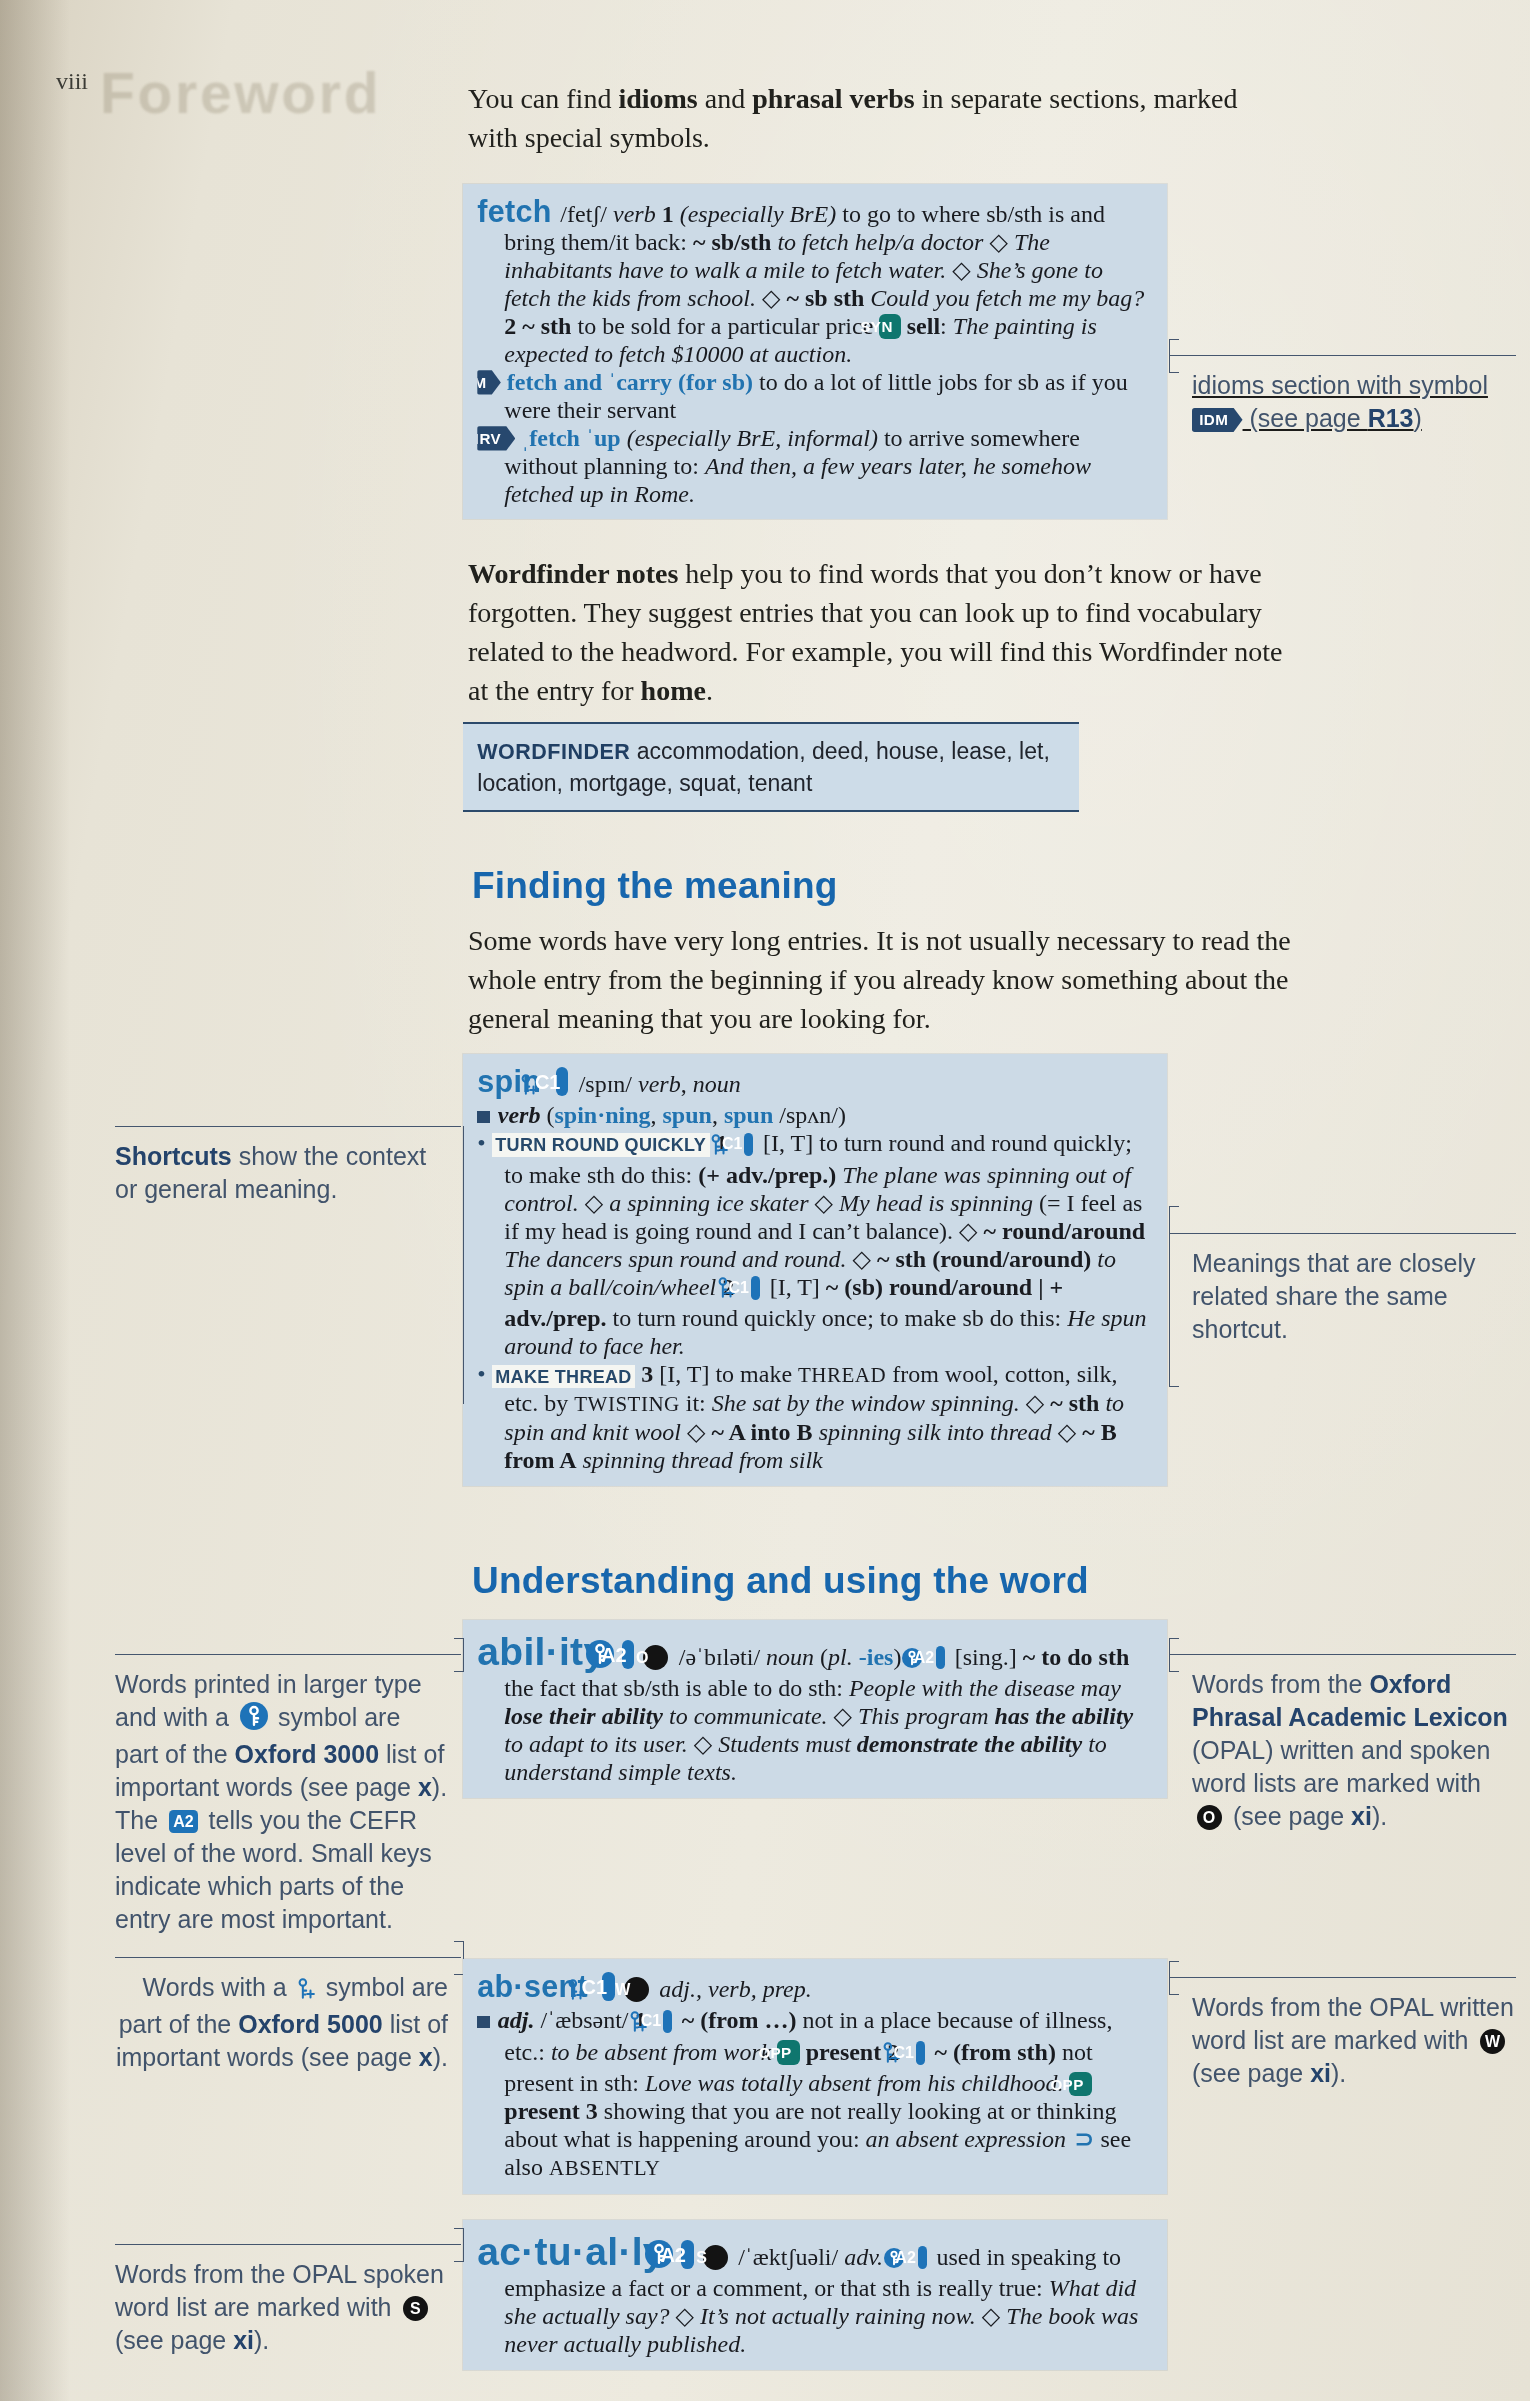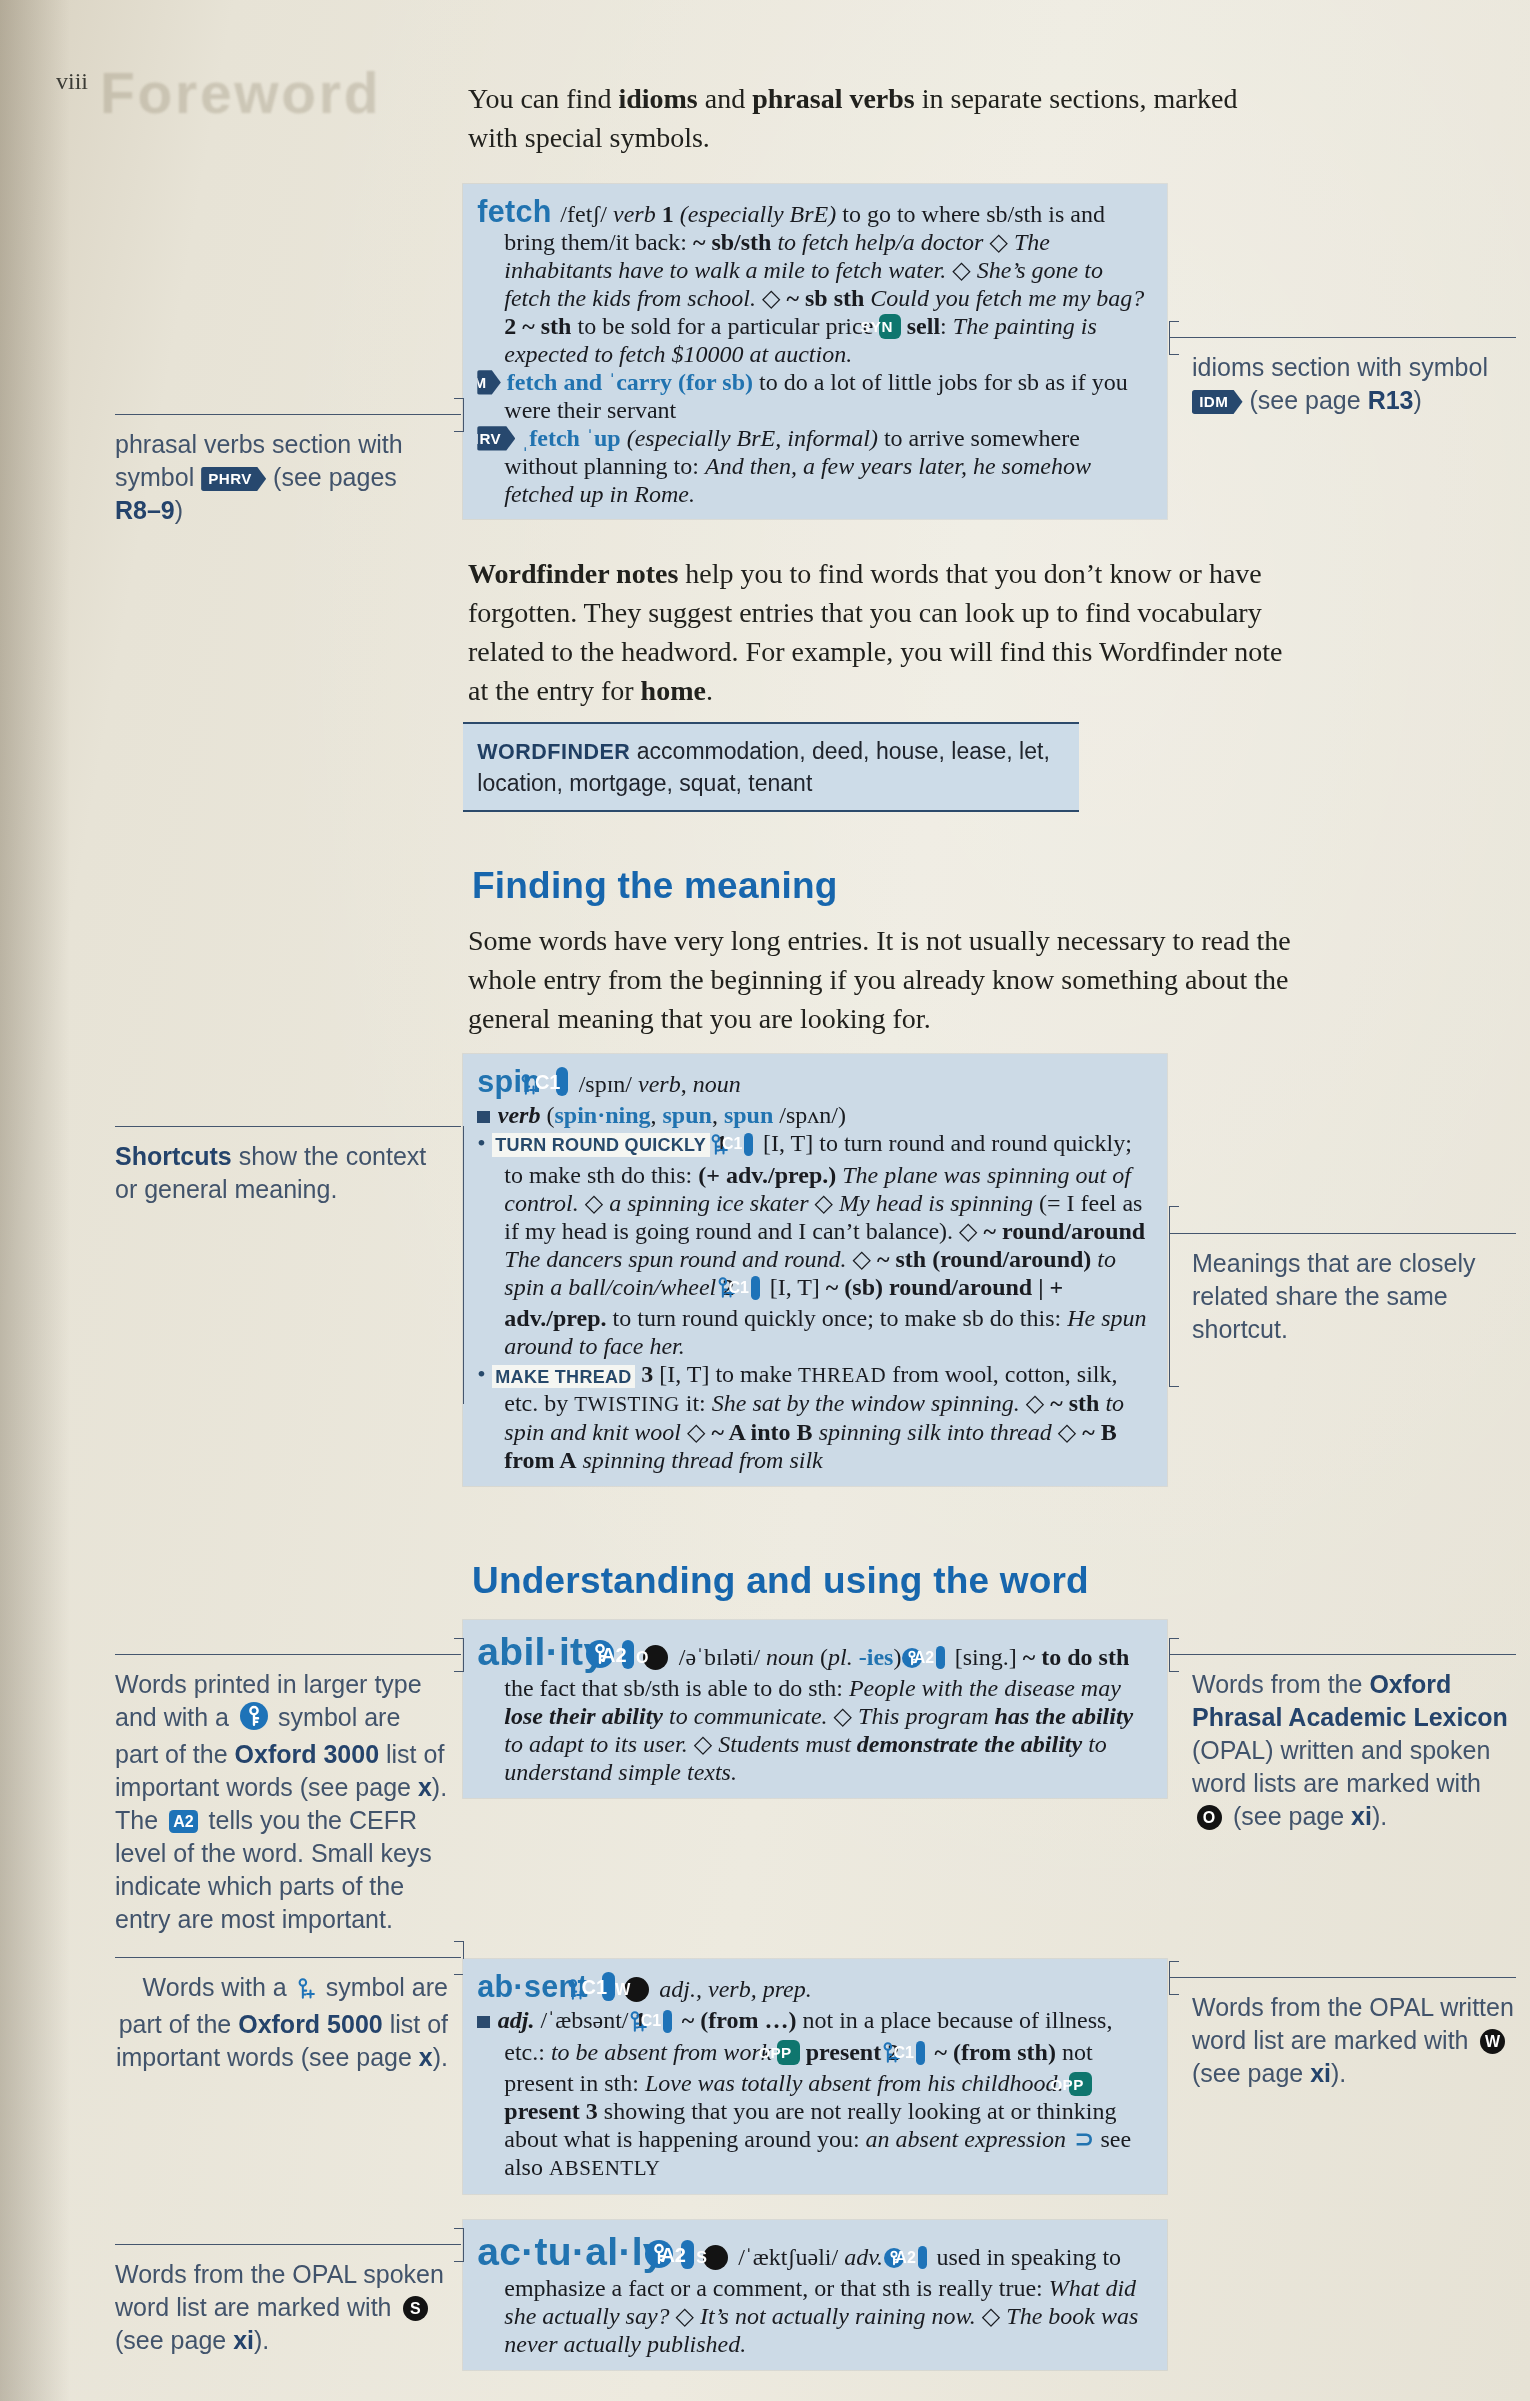--- a/index.html
+++ b/index.html
@@ -42,21 +42,21 @@
   .ann .seg-b{color:#24436b;}
   .ann-l{left:115px;} .ann-r{left:1192px;width:324px;}
   .ann .rule{position:absolute;top:-14.3px;border-top:1.8px solid #45566e;}
   .ann-l .rule{left:0;width:calc(100% + 12.5px);}
   .ann-r .rule{left:-23px;width:calc(100% + 23px);}
   .ann .tick{position:absolute;top:-30px;width:9px;height:32px;}
   .ann-l .tick{right:-16px;border-right:1.8px solid #45566e;border-top:1.8px solid #45566e;border-bottom:1.8px solid #45566e;}
   .ann-r .tick{left:-23px;border-left:1.8px solid #45566e;border-top:1.8px solid #45566e;border-bottom:1.8px solid #45566e;}
   #ann-shortcuts .tick{top:-14.3px;height:278px;border-top:none;border-bottom:none;width:0;}
   #ann-meanings .tick{top:-41px;height:179px;}
-  #ann-phrasal{top:428px;} #ann-idioms{top:351px;}
+  #ann-phrasal{top:428px;} #ann-idioms{top:369px;text-decoration:underline;}
   #ann-shortcuts{top:1140px;} #ann-meanings{top:1247px;}
   #ann-ox3000{top:1668px;} #ann-opalboth{top:1668px;}
   #ann-ox5000{top:1971px;text-align:right;} #ann-opalwritten{top:1991px;}
   #ann-opalspoken{top:2258px;}
 
   
   .seg-b{font-weight:bold;} .seg-i{font-style:italic;} .seg-bi{font-weight:bold;font-style:italic;}
   .seg-hw{font:bold 30.5px/1 "Liberation Sans",sans-serif;color:#2173b0;letter-spacing:0.3px;padding-right:2.7px;}
   .seg-hw-lg{font:bold 39px/1 "Liberation Sans",sans-serif;color:#2173b0;letter-spacing:0.3px;padding-right:3.6px;}
   .seg-blue-b{font-family:Liberation Serif, serif;font-weight:bold;color:#2173b0;}
@@ -91,25 +91,20 @@
   <div class="pagenum">viii</div>
 
   <p class="body" id="intro"><span class="seg seg-t">You can find </span><span class="seg seg-b">idioms</span><span class="seg seg-t"> and </span><span class="seg seg-b">phrasal verbs</span><span class="seg seg-t"> in separate sections, marked with special symbols.</span></p>
 
   <div class="entry" id="e-fetch">
     <p><span class="seg seg-hw">fetch</span><span class="seg seg-t"> /fetʃ/ </span><span class="seg seg-i">verb</span><span class="seg seg-b"> 1 </span><span class="seg seg-i">(especially BrE)</span><span class="seg seg-t"> to go to where sb/sth is and bring them/it back: </span><span class="seg seg-b">~ sb/sth</span><span class="seg seg-i"> to fetch help/a doctor</span><span class="seg seg-t"> ◇ </span><span class="seg seg-i">The inhabitants have to walk a mile to fetch water.</span><span class="seg seg-t"> ◇ </span><span class="seg seg-i">She’s gone to fetch the kids from school.</span><span class="seg seg-t"> ◇ </span><span class="seg seg-b">~ sb sth</span><span class="seg seg-i"> Could you fetch me my bag?</span><span class="seg seg-b"> 2 ~ sth</span><span class="seg seg-t"> to be sold for a particular price </span><span class="seg seg-syn">SYN</span><span class="seg seg-b"> sell</span><span class="seg seg-t">: </span><span class="seg seg-i">The painting is expected to fetch $10000 at auction.</span></p>
     <p><span class="seg seg-idm">IDM</span><span class="seg seg-blue-b"> fetch and ˈcarry (for sb) </span><span class="seg seg-t"> to do a lot of little jobs for sb as if you were their servant</span></p>
     <p><span class="seg seg-phrv">PHRV</span><span class="seg seg-blue-b"> ˌfetch ˈup </span><span class="seg seg-i">(especially BrE, informal)</span><span class="seg seg-t"> to arrive somewhere without planning to: </span><span class="seg seg-i">And then, a few years later, he somehow fetched up in Rome.</span></p>
   </div>
 
-  <div class="ann ann-l" id="ann-phrasal">
-    <div class="rule"></div>
-    <div class="tick"></div>
-    <p><span class="seg seg-t">phrasal verbs section with symbol </span><span class="seg seg-phrv">PHRV</span><span class="seg seg-t"> (see pages </span><span class="seg seg-b">R8–9</span><span class="seg seg-t">)</span></p>
-  </div>
   <div class="ann ann-r" id="ann-idioms">
     <div class="rule"></div>
     <div class="tick"></div>
     <p><span class="seg seg-t">idioms section with symbol </span><span class="seg seg-idm">IDM</span><span class="seg seg-t"> (see page </span><span class="seg seg-b">R13</span><span class="seg seg-t">)</span></p>
   </div>
 
   <p class="body" id="wfnote"><span class="seg seg-b">Wordfinder notes</span><span class="seg seg-t"> help you to find words that you don’t know or have forgotten. They suggest entries that you can look up to find vocabulary related to the headword. For example, you will find this Wordfinder note at the entry for </span><span class="seg seg-b">home</span><span class="seg seg-t">.</span></p>
 
   <div id="wfbox">
     <p><span class="seg seg-wf">WORDFINDER</span><span class="seg seg-t"> accommodation, deed, house, lease, let, location, mortgage, squat, tenant</span></p>

